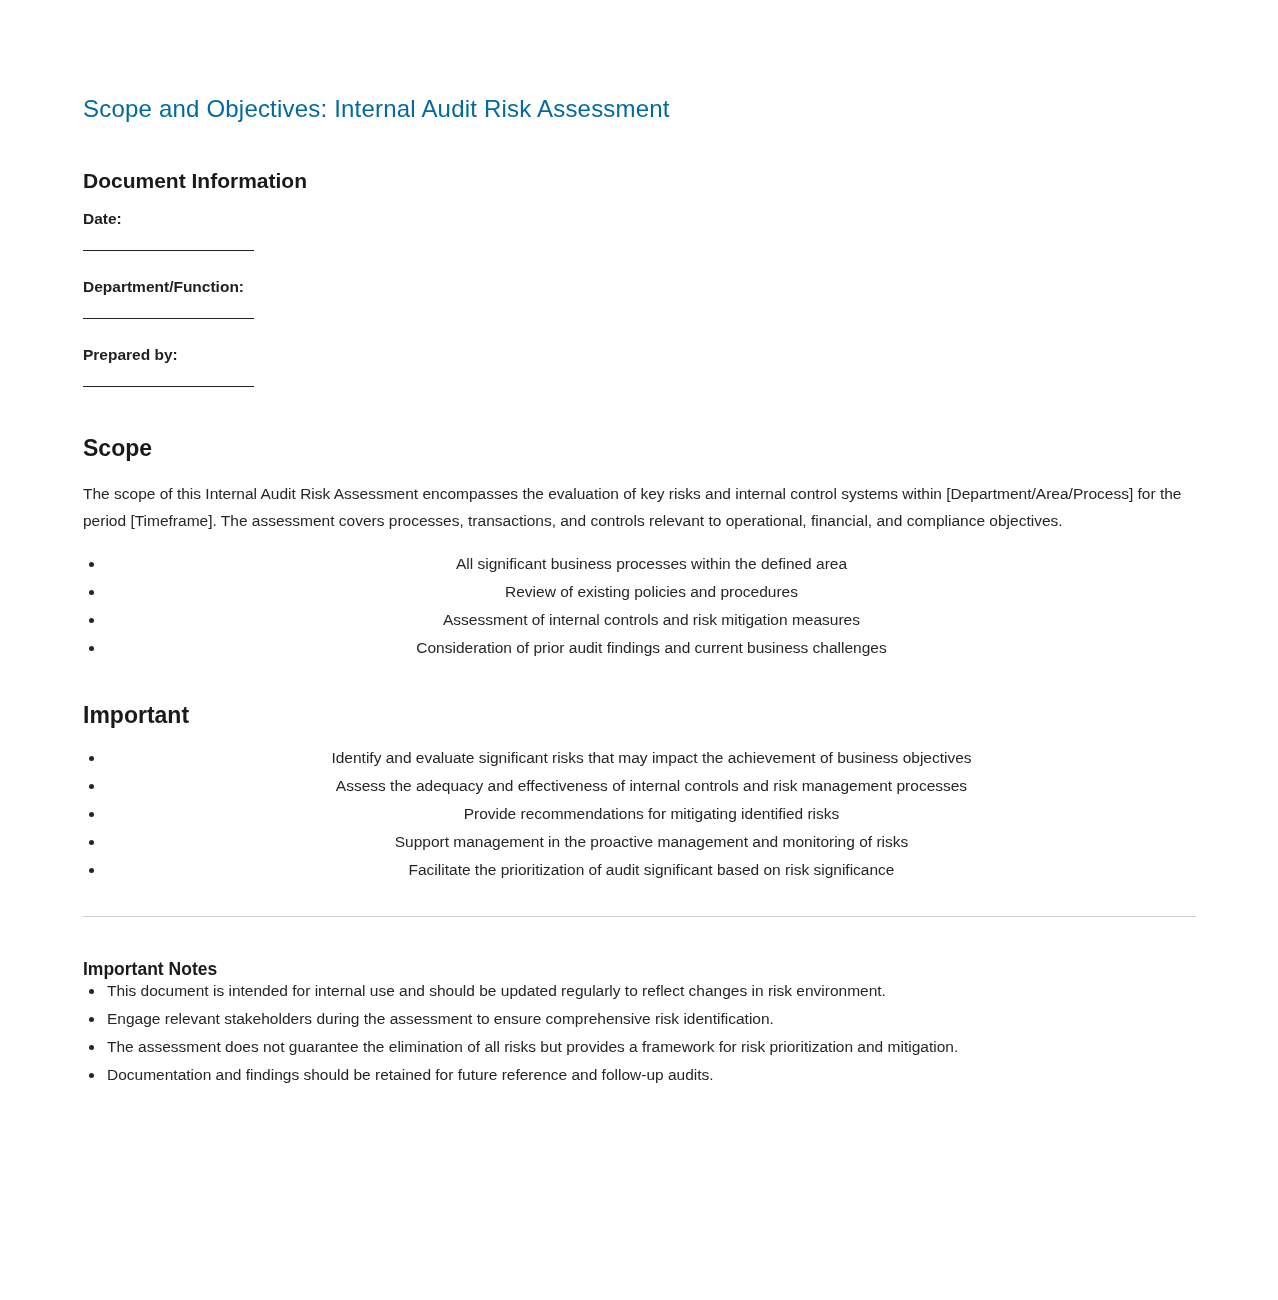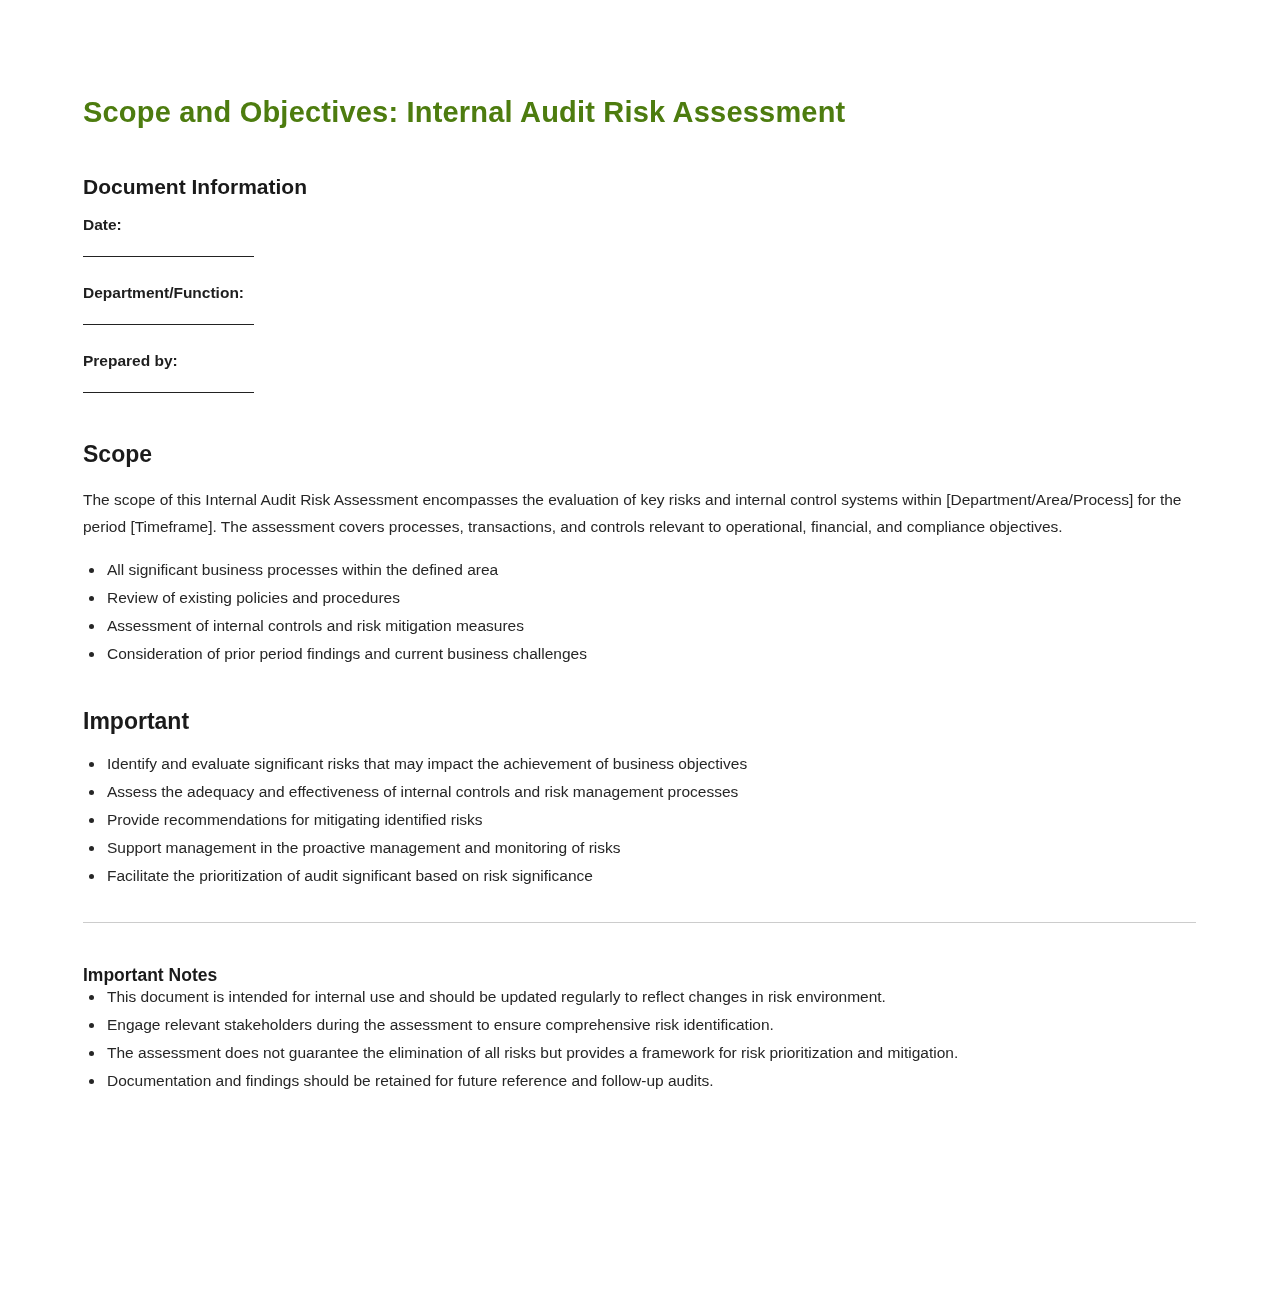--- a/index.html
+++ b/index.html
@@ -10,23 +10,23 @@
     overflow: hidden;
     font-family: "Liberation Sans", "DejaVu Sans", sans-serif;
     color: #262626;
   }
   .page {
     width: 1278px;
     height: 1300px;
     padding: 95px 82px 0 83px;
   }
   h1.doc-title {
-    font-size: 29px;
-    font-weight: 700;
-    color: #4d7c0f;
+    font-size: 24px;
+    font-weight: 400;
+    color: #0369a1;
     letter-spacing: 0.2px;
     line-height: 1.2;
   }
   h2.section-heading {
     font-size: 23px;
     font-weight: 700;
     color: #1a1a1a;
     line-height: 1.2;
   }
   h2.docinfo-heading {
@@ -69,20 +69,21 @@
     margin-top: 18px;
     padding-left: 22px;
     list-style: disc;
   }
   ul.bullet-list li {
     font-size: 15.5px;
     line-height: 21px;
     margin-bottom: 7px;
     color: #262626;
     padding-left: 2px;
+    text-align: center;
   }
   .objectives-section { margin-top: 44px; }
   hr.section-divider {
     border: none;
     border-top: 1px solid #cccccc;
     margin-top: 36px;
     width: 100%;
   }
   .notes-section { margin-top: 42px; }
   ul.notes-list {
@@ -122,21 +123,21 @@
     </div>
   </section>
 
   <section class="scope-section">
     <h2 class="section-heading">Scope</h2>
     <p class="body-paragraph">The scope of this Internal Audit Risk Assessment encompasses the evaluation of key risks and internal control systems within [Department/Area/Process] for the period [Timeframe]. The assessment covers processes, transactions, and controls relevant to operational, financial, and compliance objectives.</p>
     <ul class="bullet-list">
       <li>All significant business processes within the defined area</li>
       <li>Review of existing policies and procedures</li>
       <li>Assessment of internal controls and risk mitigation measures</li>
-      <li>Consideration of prior period findings and current business challenges</li>
+      <li>Consideration of prior audit findings and current business challenges</li>
     </ul>
   </section>
 
   <section class="objectives-section">
     <h2 class="section-heading">Important</h2>
     <ul class="bullet-list">
       <li>Identify and evaluate significant risks that may impact the achievement of business objectives</li>
       <li>Assess the adequacy and effectiveness of internal controls and risk management processes</li>
       <li>Provide recommendations for mitigating identified risks</li>
       <li>Support management in the proactive management and monitoring of risks</li>

